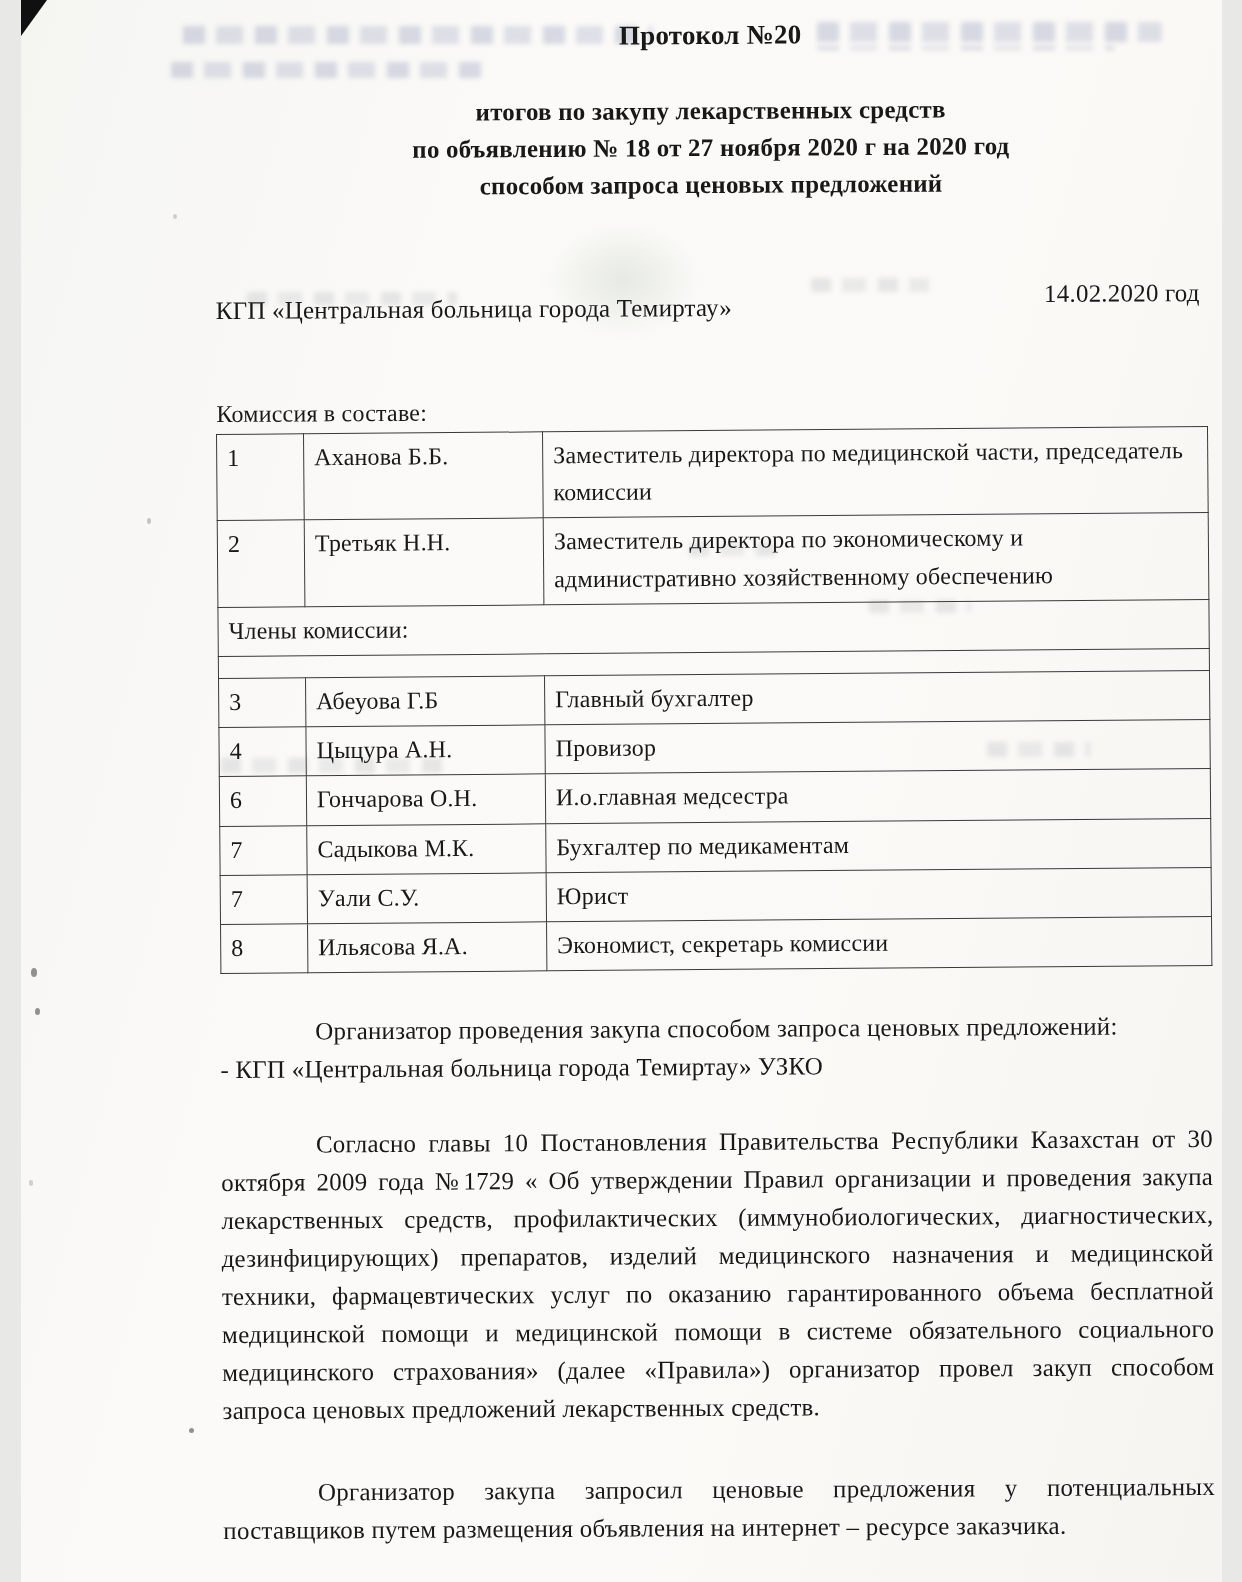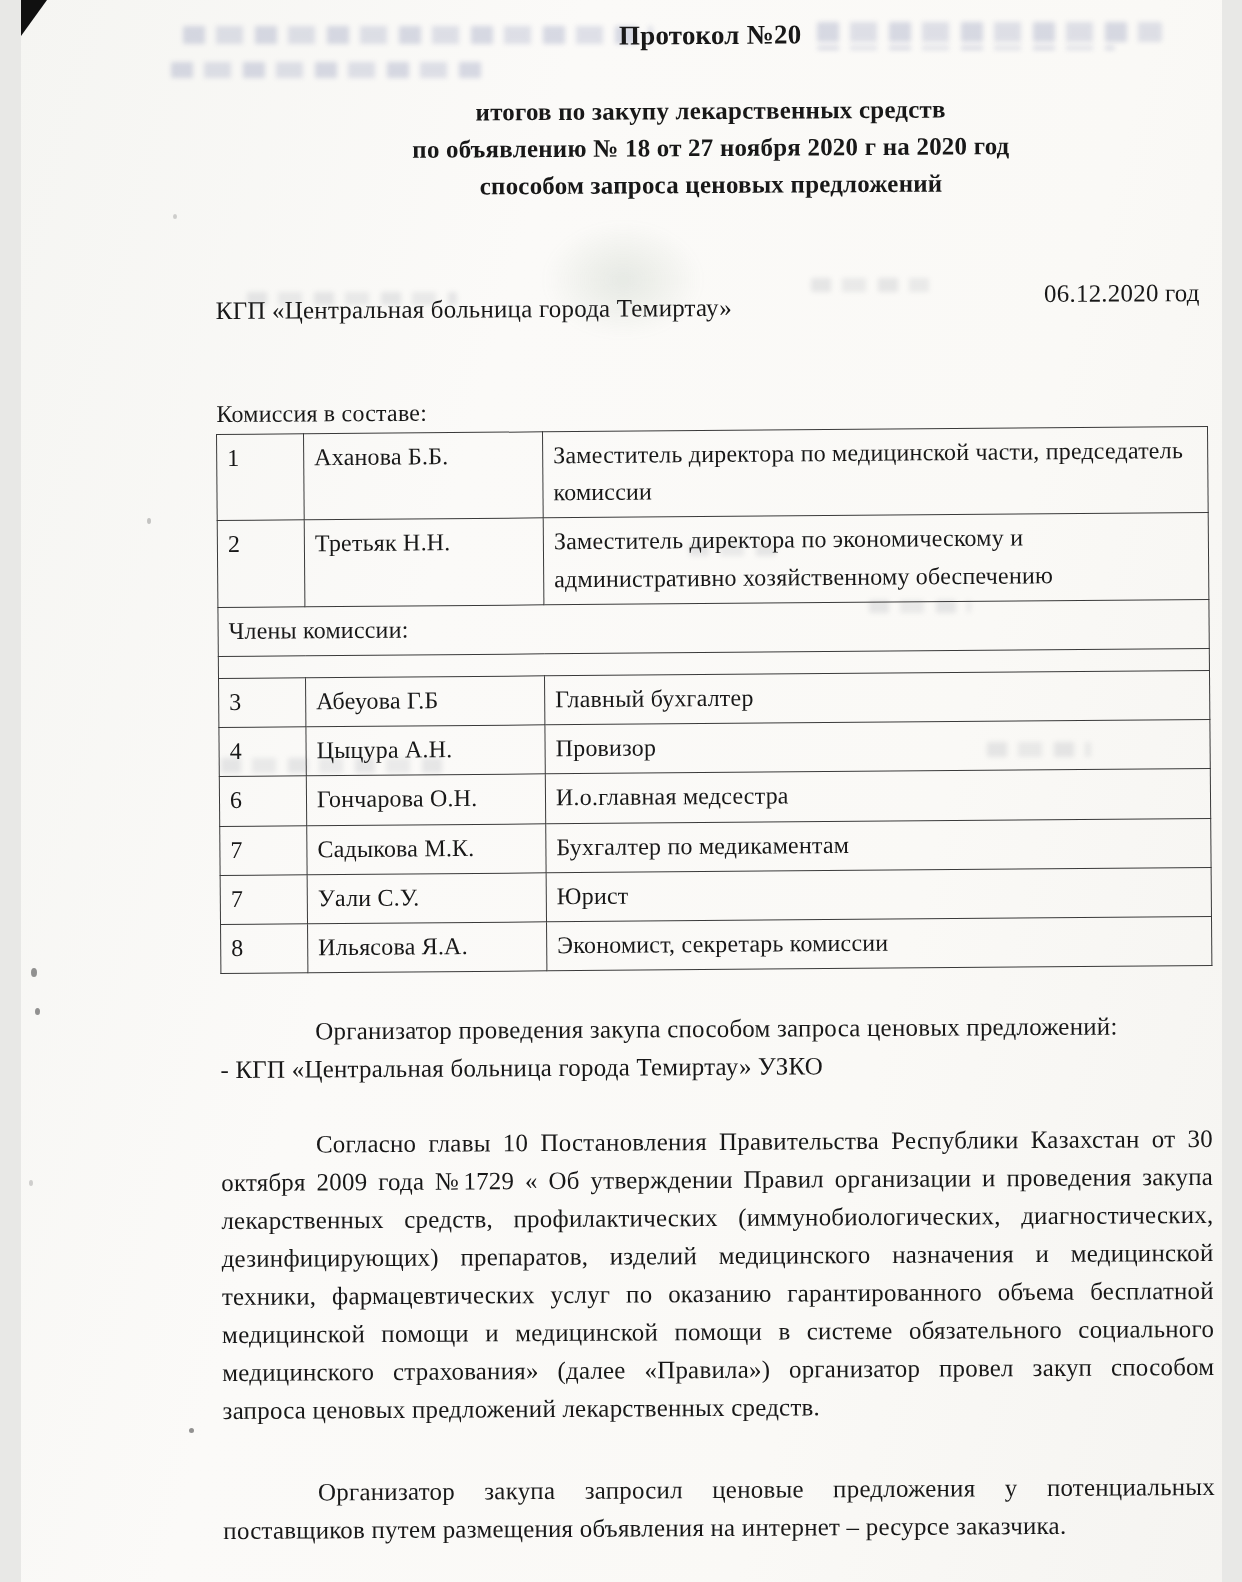--- a/index.html
+++ b/index.html
@@ -131,21 +131,21 @@
     <h1 class="title">Протокол №20</h1>
 
     <div class="subtitle">
       <div>итогов по закупу   лекарственных средств</div>
       <div>по  объявлению № 18 от  27 ноября 2020  г  на 2020 год</div>
       <div>способом запроса ценовых предложений</div>
     </div>
 
     <div class="org-row">
       <span>КГП «Центральная больница города Темиртау»</span>
-      <span class="date">06.12.2020 год</span>
+      <span class="date">14.02.2020 год</span>
     </div>
 
     <div class="commission-label">Комиссия в составе:</div>
 
     <table class="commission">
       <tbody>
         <tr>
           <td class="c-num">1</td>
           <td class="c-name">Аханова Б.Б.</td>
           <td class="c-pos">Заместитель  директора  по  медицинской части, председатель комиссии</td>

